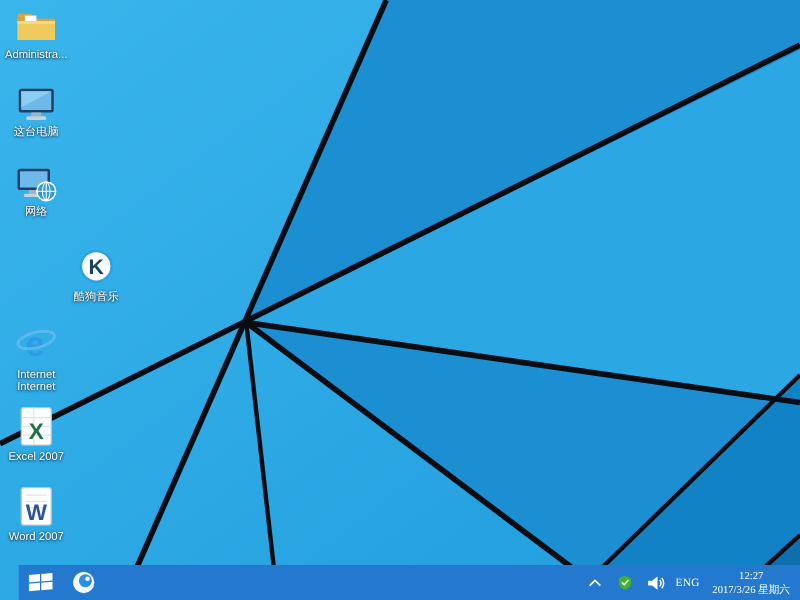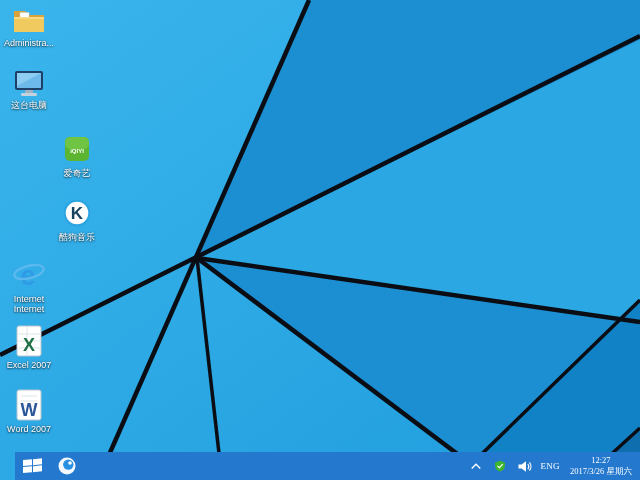--- a/index.html
+++ b/index.html
@@ -111,20 +111,31 @@
     <svg class="ic" width="34" height="30" viewBox="0 0 34 30">
       <rect x="3" y="3" width="28" height="19" rx="2" fill="#1e3f66"></rect>
       <rect x="5" y="5" width="24" height="15" fill="#6db9ea"></rect>
       <path d="M5 5 L29 5 L5 18 Z" fill="#8ecdf2"></path>
       <rect x="13" y="22" width="8" height="3" fill="#9fb3c4"></rect>
       <rect x="9" y="25" width="16" height="3" rx="1.2" fill="#c2d2df"></rect>
     </svg>
     <span class="lbl">这台电脑</span>
   </div>
 
+  <div class="cell c1 r3">
+    <svg class="ic" width="34" height="30" viewBox="0 0 34 30">
+      <rect x="2" y="3" width="26" height="17" rx="2" fill="#1e3f66"></rect>
+      <rect x="4" y="5" width="22" height="13" fill="#6db9ea"></rect>
+      <rect x="11" y="20" width="8" height="3" fill="#9fb3c4"></rect>
+      <rect x="7" y="23" width="16" height="2.6" rx="1.2" fill="#c2d2df"></rect>
+      <circle cx="25" cy="21" r="7.5" fill="#2f9ad8" stroke="#fff" stroke-width="1.2"></circle>
+      <path d="M17.5 21 H32.5 M25 13.5 V28.5 M25 13.5 C21 16 21 26 25 28.5 M25 13.5 C29 16 29 26 25 28.5" stroke="#fff" stroke-width=".9" fill="none"></path>
+    </svg>
+    <span class="lbl">网络</span>
+  </div>
 
 
   <div class="cell c1 r5">
     <svg class="ic" width="34" height="34" viewBox="0 0 34 34">
       <text x="16" y="27" font-size="28" font-weight="bold" fill="#2f9ae6" text-anchor="middle">e</text>
       <ellipse cx="17" cy="14" rx="15" ry="6.2" fill="none" stroke="#5bb8ee" stroke-width="2.4" transform="rotate(-14 17 14)"></ellipse>
     </svg>
     <span class="lbl">Internet Internet</span>
   </div>
 
@@ -141,28 +152,20 @@
     <svg class="ic" width="32" height="34" viewBox="0 0 32 34">
       <rect x="4" y="2" width="24" height="30" rx="2" fill="#fff" stroke="#b9c6ce" stroke-width="1"></rect>
       <path d="M8 8 H24 M8 13 H24 M8 18 H24" stroke="#dbe5eb" stroke-width="1" fill="none"></path>
       <text x="16" y="28" font-size="18" font-weight="bold" fill="#2b579a" text-anchor="middle">W</text>
     </svg>
     <span class="lbl">Word 2007</span>
   </div>
 
 
 
-  <div class="cell c2 r3">
-    <svg class="ic" width="34" height="34" viewBox="0 0 34 34">
-      <rect x="5" y="5" width="24" height="24" rx="5" fill="#5cb531"></rect>
-      <rect x="5" y="5" width="24" height="12" rx="5" fill="#6fc443"></rect>
-      <text x="17" y="20.5" font-size="6" font-weight="bold" fill="#fff" text-anchor="middle">iQIYI</text>
-    </svg>
-    <span class="lbl">爱奇艺</span>
-  </div>
 
   <div class="cell c2 r4">
     <svg class="ic" width="34" height="34" viewBox="0 0 34 34">
       <circle cx="17" cy="17" r="12.3" fill="#fff" stroke="#2aa3e2" stroke-width="2"></circle>
       <text x="17" y="23" font-size="17" font-weight="bold" fill="#17445f" text-anchor="middle">K</text>
     </svg>
     <span class="lbl">酷狗音乐</span>
   </div>
 
   <div class="taskbar">

